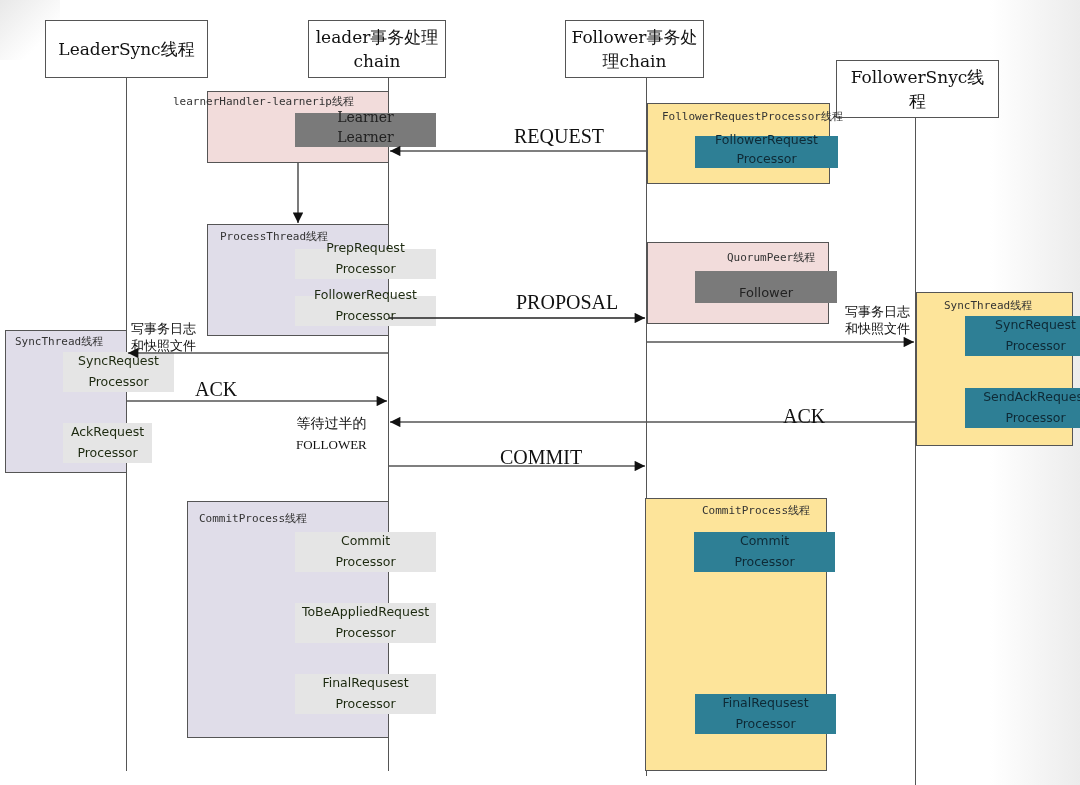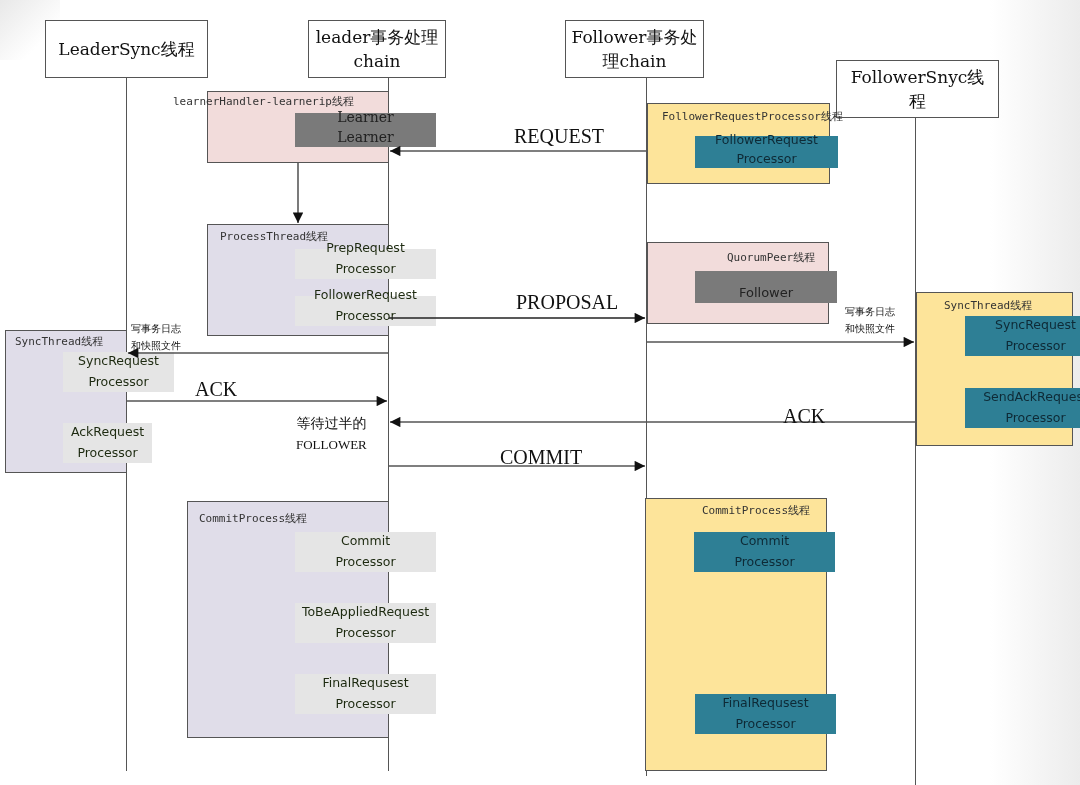--- a/index.html
+++ b/index.html
@@ -41,21 +41,21 @@
   }
   .green { background: #e5e5e5; color: #1d2a10; }
   .teal { background: #2e7f95; color: #0e2a36; }
   .gray { background: #7a7a7a; color: #222; }
   .serif-proc { font-family: "DejaVu Serif", serif; font-size: 14px; }
   .label {
     position: absolute; font-family: "Liberation Serif", serif; font-size: 20px; color: #111;
     white-space: nowrap;
   }
   .cn-label {
-    position: absolute; font-size: 10px; color: #111; line-height: 17px; white-space: nowrap;
+    position: absolute; font-size: 13px; color: #111; line-height: 17px; white-space: nowrap;
   }
   svg.arrows { position: absolute; left: 0; top: 0; }
 </style>
 </head>
 <body>
 
 <div class="bg-shade-l"></div>
 <div class="bg-shade-r"></div>
 
 <div class="lifeline" style="left:126px; top:78px; height:693px;"></div>

